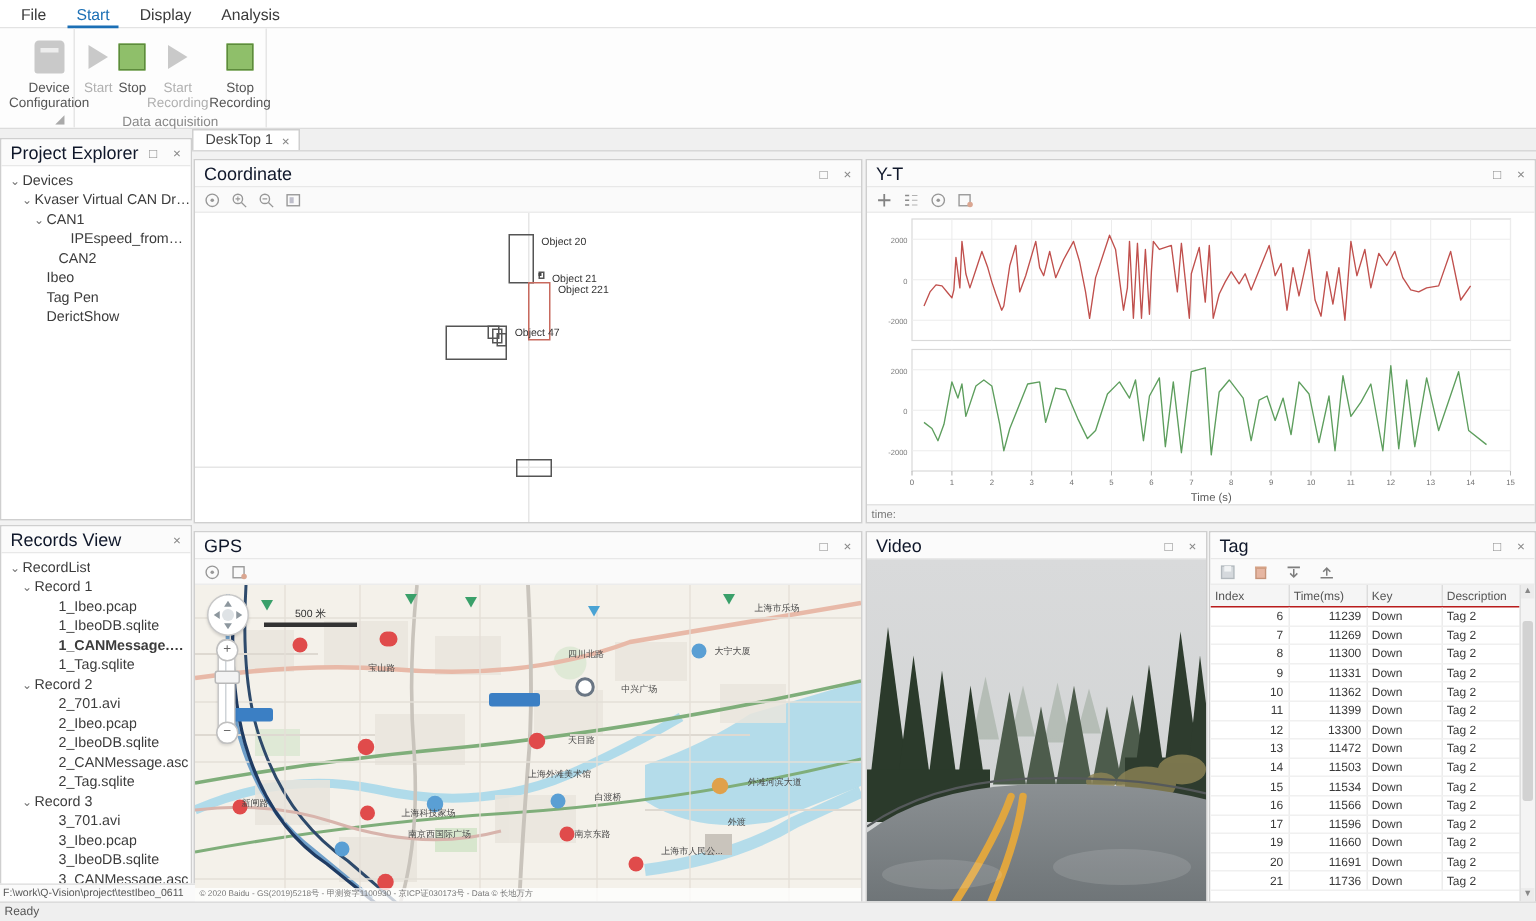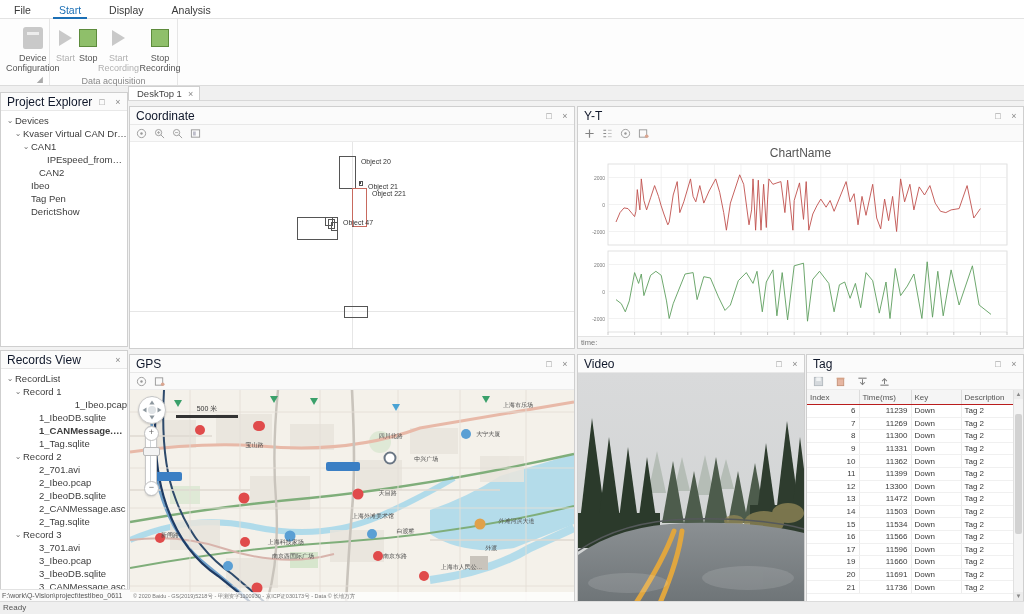--- a/index.html
+++ b/index.html
@@ -14,21 +14,21 @@
   
   .titlebar{height:20px;background:#1b6fb5;display:flex;align-items:center;position:relative;}
   .titlebar .logo{width:14px;height:14px;margin-left:3px;border-radius:2px;
      background:linear-gradient(135deg,#d9822b,#8d4a12);border:1px solid #6b3a10;}
   .titlebar .ttl{position:absolute;left:0;right:0;text-align:center;color:#fff;font-size:11px;letter-spacing:.2px;}
   .titlebar .wbtns{margin-left:auto;display:flex;align-items:center;gap:0;padding-right:2px;z-index:2;}
   .titlebar .wbtn{width:26px;height:20px;display:flex;align-items:center;justify-content:center;color:#e8f1f8;font-size:11px;}
 
   
   .ribbon{background:#fbfbfb;border-bottom:1px solid #dcdcdc;}
-  .rtabs{display:flex;align-items:flex-end;height:18px;padding-left:4px;background:#fff;border-bottom:1px solid #e3e3e3;gap:8px;}
+  .rtabs{display:flex;align-items:flex-end;height:18px;padding-left:4px;background:#fff;border-bottom:1px solid #e3e3e3;}
   .rtab{padding:2px 10px 2px;font-size:10.5px;color:#3a3a3a;position:relative;}
   .rtab.active{color:#1b6fb5;}
   .rtab.active:after{content:"";position:absolute;left:4px;right:4px;bottom:-1px;height:2px;background:#1b6fb5;}
   .rbody{height:66px;display:flex;position:relative;background:#fdfdfd;}
   .rgroup{display:flex;flex-direction:column;justify-content:space-between;
      border-right:1px solid #e6e6e6;padding:3px 4px 0;position:relative;height:100%;box-sizing:border-box;}
   .rgitems{display:flex;align-items:flex-start;}
   .rglabel{font-size:9px;color:#888;text-align:center;padding-bottom:2px;position:relative;}
   .rglabel .dlg{position:absolute;right:2px;bottom:1px;font-size:8px;color:#aaa;}
   .rbtn{width:56px;display:flex;flex-direction:column;align-items:center;padding:3px 2px;cursor:default;}
@@ -247,21 +247,21 @@
     <div class="pbody">
       <div class="tree" id="rv-tree">
           <div class="tnode" style="padding-left: 2px;">
             <span class="tw">⌄</span>
             <span class="tlbl">RecordList</span>
           </div>
           <div class="tnode" style="padding-left: 10px;">
             <span class="tw">⌄</span>
             <span class="tlbl">Record 1</span>
           </div>
-          <div class="tnode" style="padding-left: 26px; justify-content: flex-end;">
+          <div class="tnode" style="padding-left: 26px;">
             <span class="tw"></span>
             <span class="tlbl">1_Ibeo.pcap</span>
           </div>
           <div class="tnode" style="padding-left: 26px;">
             <span class="tw"></span>
             <span class="tlbl">1_IbeoDB.sqlite</span>
           </div>
           <div class="tnode" style="padding-left: 26px; font-weight: bold;">
             <span class="tw"></span>
             <span class="tlbl">1_CANMessage.asc</span>
@@ -403,21 +403,20 @@
       </span>
       <span class="ti">
         <svg width="11" height="11" viewBox="0 0 12 12">
             <rect x="1.5" y="2" width="8" height="8" fill="none" stroke="#777"></rect>
             <circle cx="9.5" cy="9" r="2" fill="#d08a6e"></circle>
           </svg>
       </span>
     </div>
     <div class="pbody">
       <div class="chartArea">
-        <div class="chartTitle">ChartName</div>
         <div class="chartSvgWrap">
           <svg id="yt-svg" width="447" height="196" viewBox="0 0 447 196" preserveAspectRatio="none">
               <g>
                 <rect x="30" y="4" width="399" height="81" fill="#fff" stroke="#d9d9d9" stroke-width="0.8"></rect>
                 <line x1="56.599999999999994" y1="4" x2="56.599999999999994" y2="85" stroke="#ececec" stroke-width="0.7"></line>
                 <line x1="83.19999999999999" y1="4" x2="83.19999999999999" y2="85" stroke="#ececec" stroke-width="0.7"></line>
                 <line x1="109.80000000000001" y1="4" x2="109.80000000000001" y2="85" stroke="#ececec" stroke-width="0.7"></line>
                 <line x1="136.39999999999998" y1="4" x2="136.39999999999998" y2="85" stroke="#ececec" stroke-width="0.7"></line>
                 <line x1="163" y1="4" x2="163" y2="85" stroke="#ececec" stroke-width="0.7"></line>
                 <line x1="189.60000000000002" y1="4" x2="189.60000000000002" y2="85" stroke="#ececec" stroke-width="0.7"></line>

